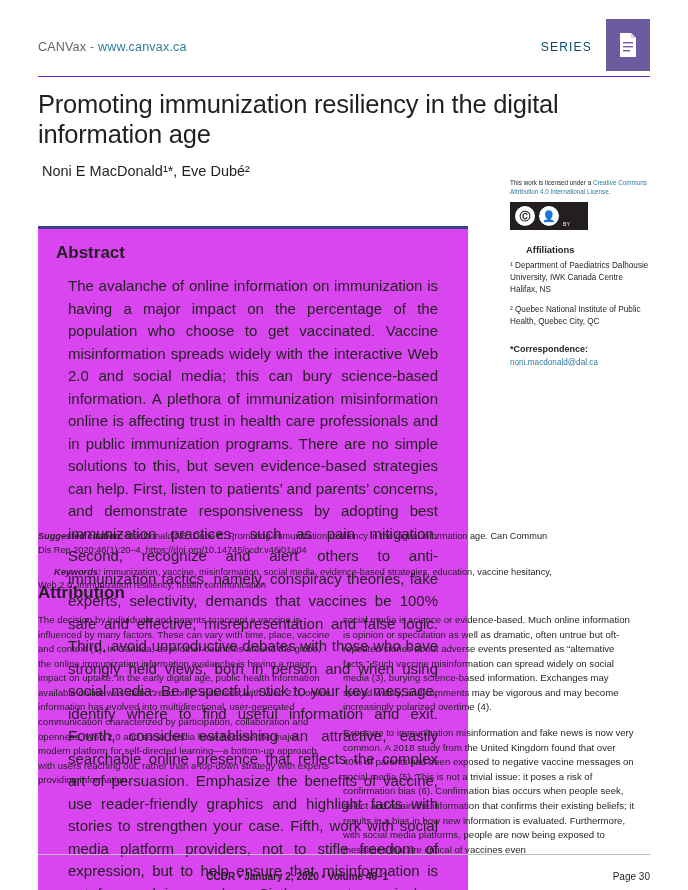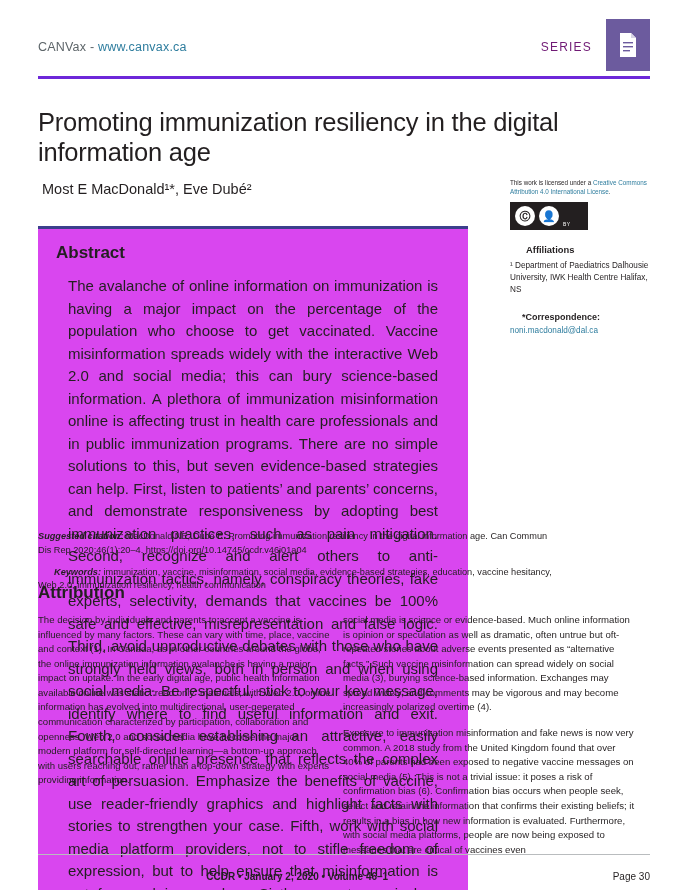--- a/index.html
+++ b/index.html
@@ -22,21 +22,21 @@
     box-sizing: border-box;
     padding: 0 38px;
   }
 
   
   .header {
     position: relative;
     height: 58px;
     display: flex;
     align-items: center;
-    border-bottom: 3px solid #6d28d9;
+    border-bottom: 1px solid #6d28d9;
     margin-top: 18px;
   }
   .header-left {
     font-size: 12.5px;
     color: #5d6569;
     letter-spacing: .2px;
   }
   .header-left .brand {
     color: #5d6569;
   }
@@ -44,42 +44,42 @@
     color: #2e7d9e;
   }
   .header-right {
     margin-left: auto;
     display: flex;
     align-items: center;
     gap: 14px;
   }
   .series-word {
     font-size: 12px;
-    color: #701a75;
+    color: #0c4a6e;
     letter-spacing: 1.2px;
   }
   .doc-badge {
     width: 44px;
     height: 52px;
     background: #6c5b9e;
     display: flex;
     align-items: center;
     justify-content: center;
     position: relative;
     top: -2px;
   }
   .doc-badge svg { display: block; }
 
   
   .title {
     font-size: 25.5px;
     line-height: 1.18;
     font-weight: normal;
     color: #231f20;
-    margin: 28px 0 0 0;
+    margin: 12px 0 0 0;
     letter-spacing: -0.2px;
     max-width: 600px;
   }
   .authors {
     font-size: 14.5px;
     margin: 14px 0 0 4px;
     color: #231f20;
   }
 
   
@@ -156,21 +156,21 @@
     margin: 14px 0 5px 16px;
   }
   .meta-p {
     font-size: 8.2px;
     line-height: 1.45;
     margin: 0 0 8px 0;
   }
   .corr-h {
     font-size: 9px;
     font-weight: bold;
-    margin: 16px 0 4px 12px;
+    margin: 16px 0 4px 0;
   }
   .corr-mail {
     font-size: 8.2px;
     color: #2e7d9e;
     word-break: break-all;
   }
 
   
   .citation {
     position: absolute;
@@ -245,39 +245,40 @@
           <path d="M14 1 v5 h5 z" fill="#d8d4e6"></path>
           <rect x="6" y="10" width="10" height="1.4" fill="#6c5b9e"></rect>
           <rect x="6" y="14" width="10" height="1.4" fill="#6c5b9e"></rect>
           <rect x="6" y="18" width="7" height="1.4" fill="#6c5b9e"></rect>
         </svg>
       </span>
     </div>
   </div>
 
   <h1 class="title">Promoting immunization resiliency in the digital information age</h1>
-  <div class="authors">Most E MacDonald¹*, Eve Dubé²</div>
+  <div class="authors">Noni E MacDonald¹*, Eve Dubé²</div>
 
   <div class="abstract-box">
     <div class="abstract-title">Abstract</div>
     <p class="abstract-body">The avalanche of online information on immunization is having a major impact on the percentage of the population who choose to get vaccinated. Vaccine misinformation spreads widely with the interactive Web 2.0 and social media; this can bury science-based information. A plethora of immunization misinformation online is affecting trust in health care professionals and in public immunization programs. There are no simple solutions to this, but seven evidence-based strategies can help. First, listen to patients’ and parents’ concerns, and demonstrate responsiveness by adopting best immunization practices, such as pain mitigation. Second, recognize and alert others to anti-immunization tactics, namely, conspiracy theories, fake experts, selectivity, demands that vaccines be 100% safe and effective, misrepresentation and false logic. Third, avoid unproductive debates with those who have strongly held views, both in person and when using social media. Be respectful, stick to your key message, identify where to find useful information and exit. Fourth, consider establishing an attractive, easily searchable online presence that reflects the complex art of persuasion. Emphasize the benefits of vaccine, use reader-friendly graphics and highlight facts with stories to strengthen your case. Fifth, work with social media platform providers, not to stifle freedom of expression, but to help ensure that misinformation is not favoured in searches. Sixth, promote curriculum development in the schools to improve students’ understanding of the benefits and safety of immunization and to foster critical thinking skills. To do this, optimize the use of age-appropriate comics and interactive learning tools such as electronic games. Seventh, to shift the narrative in specific communities with low vaccination rates, work with community leaders to build tailored programs that foster trust and reflect local values.</p>
   </div>
 
   <div class="meta">
     <div class="license-text">
       <span>This work is licensed under a </span><a href="#">Creative Commons Attribution 4.0 International License</a><span>.</span>
     </div>
     <div class="cc-badge">
       <span class="cc-circle">Ⓒ</span>
       <span class="cc-circle">👤</span>
       <span class="cc-by-label">BY</span>
     </div>
 
     <div class="meta-h">Affiliations</div>
-    <p class="meta-p">¹ Department of Paediatrics Dalhousie University, IWK Health Centre Halifax, NS</p>
+    <p class="meta-p">¹ Department of Paediatrics Dalhousie University, IWK Canada Centre Halifax, NS</p>
+    <p class="meta-p">² Quebec National Institute of Public Health, Quebec City, QC</p>
 
     <div class="corr-h">*Correspondence:</div>
     <div class="corr-mail">noni.macdonald@dal.ca</div>
   </div>
 
   <div class="citation">
     <p class="cit-p">
       <span class="lab">Suggested citation: </span><span>MacDonald NE, Dubé E. Promoting immunization resiliency in the digital information age. Can Commun Dis Rep 2020;46(1):20–4. https://doi.org/10.14745/ccdr.v46i01a04</span>
     </p>
     <p class="cit-p">

